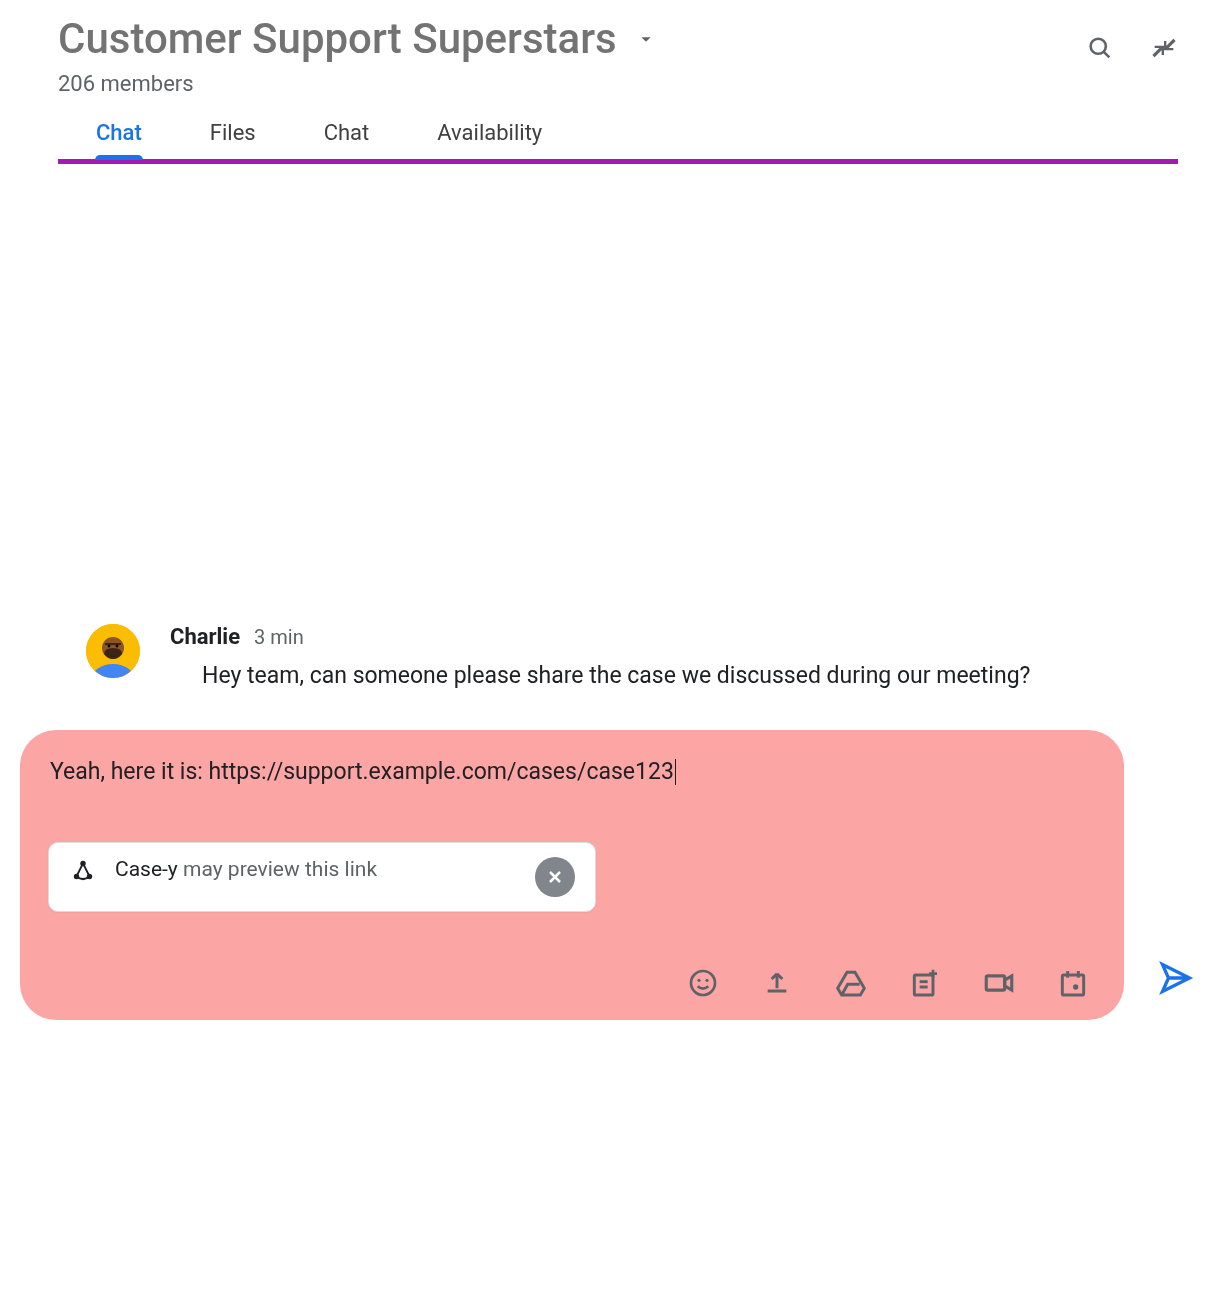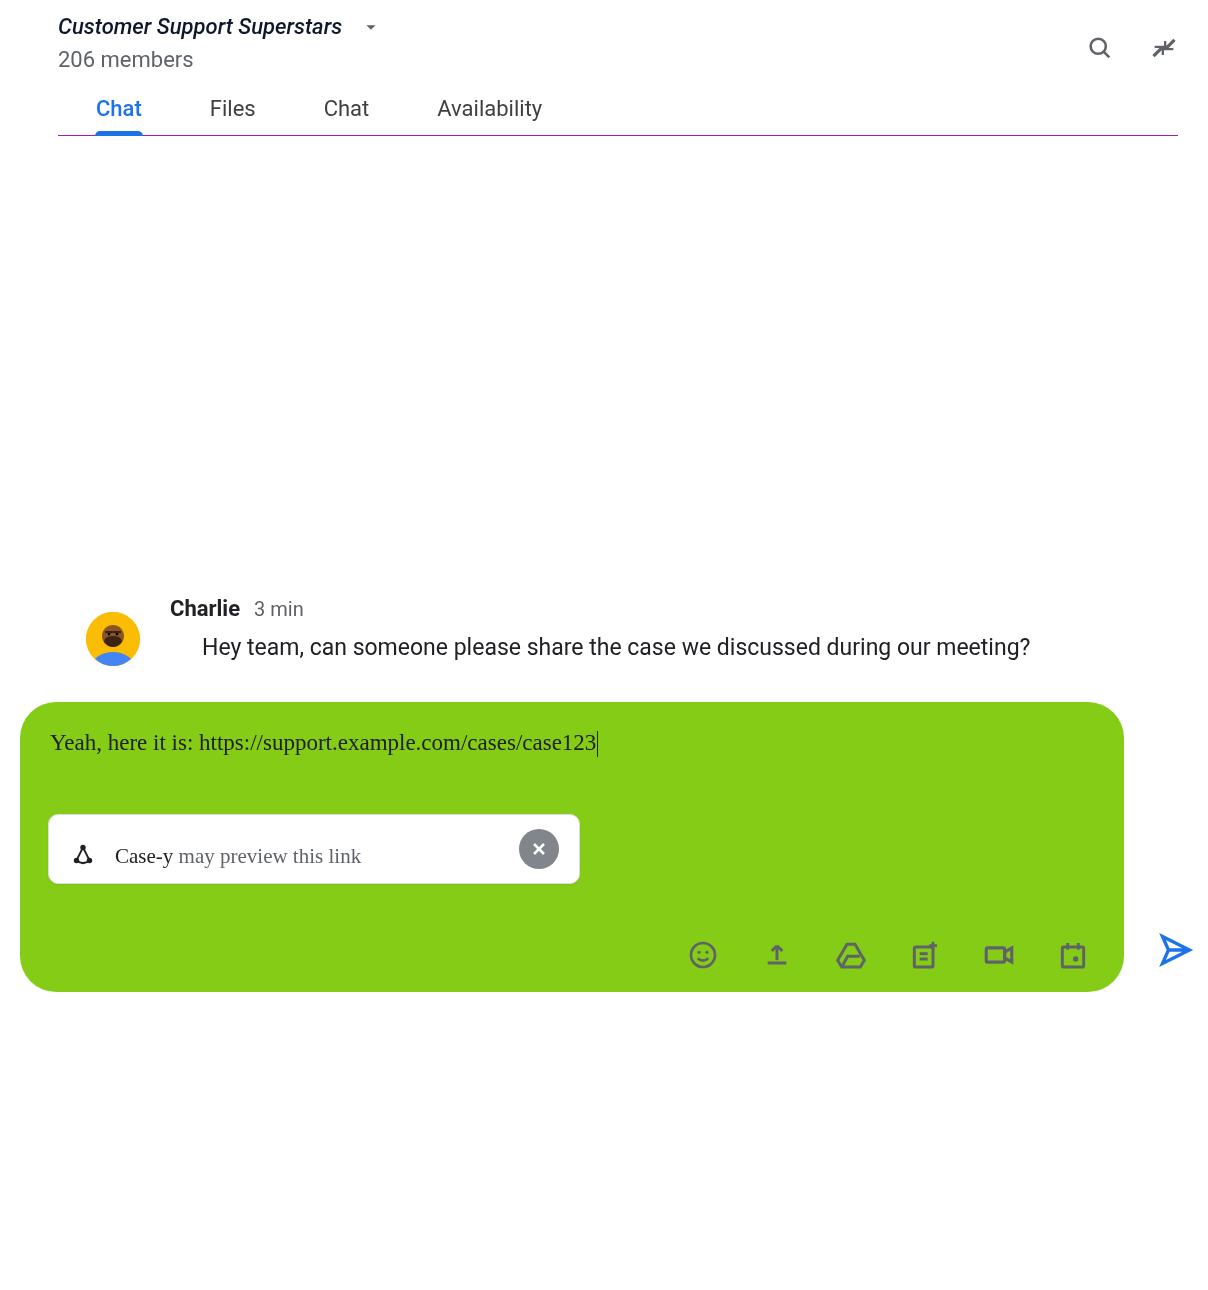--- a/index.html
+++ b/index.html
@@ -14,25 +14,24 @@
   .header {
     padding: 14px 30px 0 58px;
     position: relative;
   }
   .title-row {
     display: flex;
     align-items: center;
     gap: 18px;
   }
   .space-title {
-    font-size: 22px;
+    font-size: 42px;
     font-weight: 500;
-    color: #0f172a;
+    color: #737373;
     letter-spacing: 0;
-    font-style: italic;
   }
   .dropdown-caret {
     color: #5f6368;
     display: flex;
     align-items: center;
   }
   .member-count {
     font-size: 22px;
     color: #5f6368;
     margin-top: 8px;
@@ -51,21 +50,21 @@
     color: #5f6368;
     cursor: pointer;
     display: flex;
     align-items: center;
     justify-content: center;
   }
   .tabs {
     display: flex;
     gap: 68px;
     padding: 24px 0 0 38px;
-    border-bottom: 1px solid #a21caf;
+    border-bottom: 5px solid #a21caf;
   }
   .tab {
     font-size: 22px;
     color: #404040;
     padding-bottom: 14px;
     cursor: pointer;
     position: relative;
   }
   .tab.active {
     color: #1a73e8;
@@ -82,21 +81,21 @@
     background: #1a73e8;
     border-radius: 5px 5px 0 0;
   }
   .message-area {
     padding: 0 58px;
   }
   .message {
     display: flex;
     gap: 30px;
     margin-top: 460px;
-    align-items: flex-end;
+    align-items: flex-start;
     padding-left: 28px;
   }
   .avatar {
     width: 54px;
     height: 54px;
     border-radius: 50%;
     flex-shrink: 0;
     overflow: hidden;
     background: #fbbc04;
     display: flex;
@@ -114,25 +113,24 @@
     margin-top: 10px;
     line-height: 1.5;
     max-width: 900px;
     margin-left: 32px;
   }
   .composer-wrap {
     padding: 0 20px;
     margin-top: 36px;
   }
   .composer {
-    background: #84cc16;
+    background: #fca5a5;
     border-radius: 36px;
     padding: 28px 28px 20px 28px;
     position: relative;
-    font-family: Liberation Serif, serif;
   }
   .composer-input {
     font-size: 23px;
     color: #202124;
     position: relative;
     min-height: 28px;
     padding: 0 2px;
   }
   .cursor-bar {
     display: inline-block;
@@ -141,21 +139,21 @@
     background: #202124;
     vertical-align: middle;
     margin-left: 1px;
   }
   .chip {
     background: #fff;
     border: 1px solid #dadce0;
     border-radius: 10px;
     padding: 14px 20px 14px 20px;
     display: inline-flex;
-    align-items: flex-end;
+    align-items: flex-start;
     gap: 18px;
     margin-top: 56px;
     box-shadow: 0 1px 2px rgba(0,0,0,0.05);
   }
   .chip-icon {
     width: 28px;
     height: 28px;
     display: flex;
     align-items: center;
     justify-content: center;

